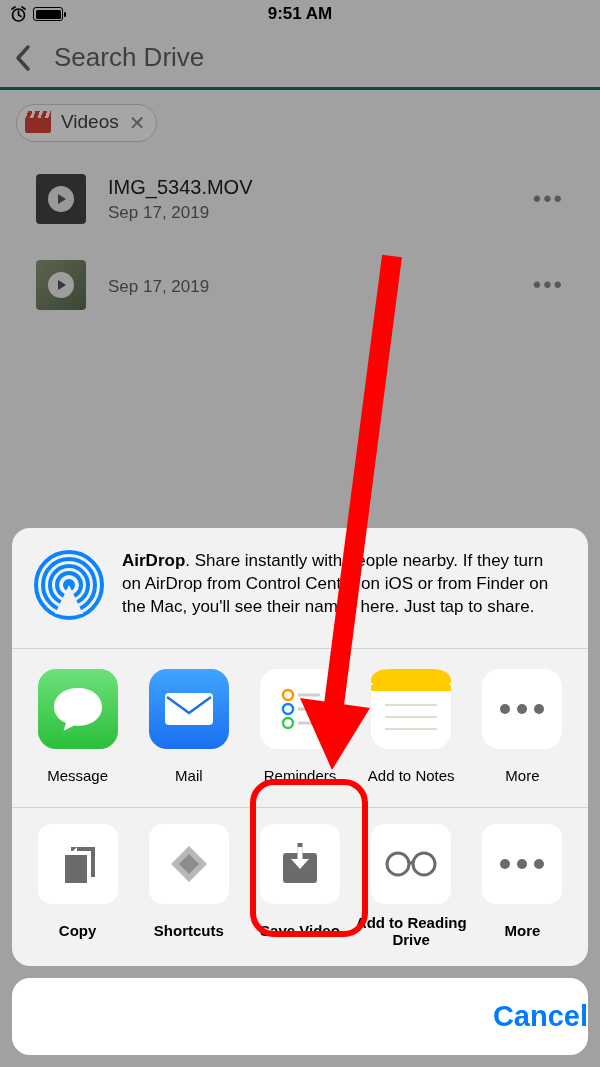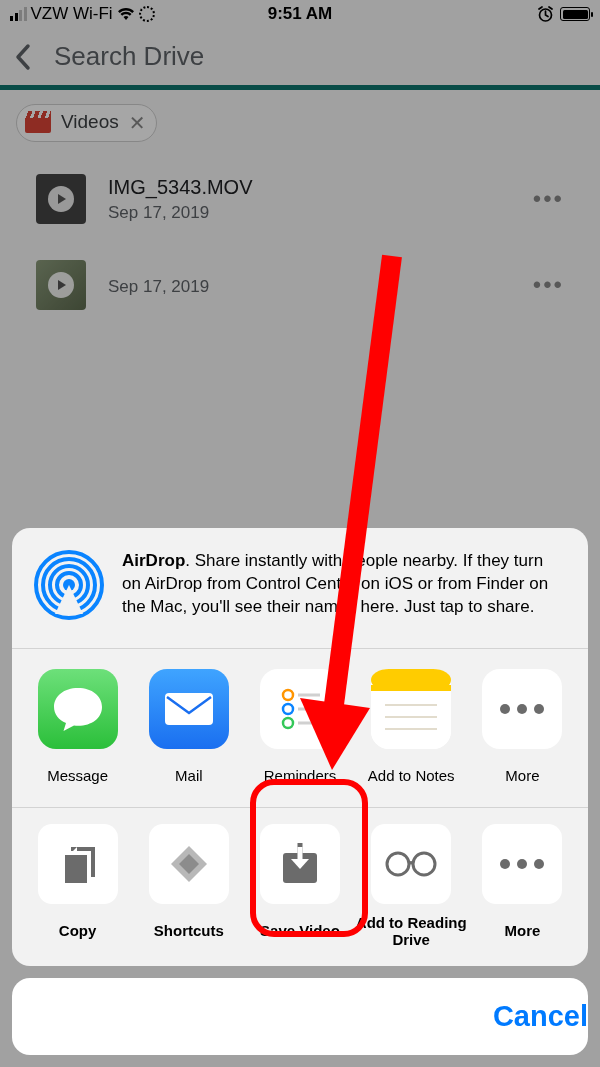--- a/index.html
+++ b/index.html
@@ -16,21 +16,21 @@
 .battery { display: inline-block; width: 30px; height: 14px; border: 1.5px solid #000; border-radius: 3px; position: relative; }
 .battery::after { content: ""; position: absolute; right: -4px; top: 3.5px; width: 2.5px; height: 5px; background: #000; border-radius: 1px; }
 .battery .fill { position: absolute; inset: 1.5px; background: #000; border-radius: 1.5px; }
 .signal { display: inline-flex; align-items: flex-end; gap: 1.5px; }
 .signal i { width: 3px; background: #000; display: inline-block; }
 .signal i.off { background: #c0c0c0; }
 .signal i:nth-child(1){height:5px}.signal i:nth-child(2){height:8px}.signal i:nth-child(3){height:11px}.signal i:nth-child(4){height:14px}
 .spinner { width: 16px; height: 16px; border: 2px dotted #000; border-radius: 50%; }
 
 
-.nav { height: 62px; display: flex; align-items: center; padding: 0 14px; gap: 20px; border-bottom: 5px solid #0f766e; }
+.nav { height: 62px; display: flex; align-items: center; padding: 0 14px; gap: 20px; border-bottom: 3px solid #0f766e; }
 .nav .title { font-size: 26px; color: #5f6368; }
 
 
 .chiprow { padding: 14px 16px; }
 .chip { display: inline-flex; align-items: flex-start; gap: 10px; padding: 6px 10px 6px 8px; border: 1px solid #d0d0d0; border-radius: 22px; font-size: 19px; color: #3c4043; background: #fff; }
 .chip .clapper { width: 26px; height: 22px; background: #db4437; border-radius: 2px; position: relative; }
 .chip .clapper::before { content: ""; position: absolute; top: 0; left: 0; right: 0; height: 7px; background: repeating-linear-gradient(110deg,#fff 0 3px,#db4437 3px 7px); }
 .chip .x { color: #888; font-size: 20px; }
 
 
@@ -75,35 +75,20 @@
 .highlight { position: absolute; border: 6px solid #ff0000; border-radius: 24px; z-index: 20; pointer-events: none; }
 .arrow { position: absolute; z-index: 21; pointer-events: none; }
 
 
 svg { display: block; }
 </style>
 </head>
 <body>
 
 <div class="statusbar">
-  <div class="left">
-    <span class="signal">
-        <i></i>
-        <i></i>
-        <i class="off"></i>
-        <i class="off"></i>
-      </span>
-    <span>VZW Wi-Fi</span>
-    <span>
-      <svg width="18" height="14" viewBox="0 0 18 14">
-          <path d="M9 13 L6.5 10 C8 8.8 10 8.8 11.5 10 Z M3.5 7 C6.7 4 11.3 4 14.5 7 L12.8 8.7 C10.6 6.8 7.4 6.8 5.2 8.7 Z M1 4.3 C5.5 0 12.5 0 17 4.3 L15.3 6 C11.8 2.7 6.2 2.7 2.7 6 Z" fill="#000"></path>
-        </svg>
-    </span>
-    <span class="spinner"></span>
-  </div>
   <div class="center">9:51 AM</div>
   <div class="right">
     <span>
       <svg width="17" height="17" viewBox="0 0 17 17">
           <circle cx="8.5" cy="9" r="6" fill="none" stroke="#000" stroke-width="1.7"></circle>
           <path d="M8.5 5 V9 L11 10.5" stroke="#000" stroke-width="1.7" fill="none" stroke-linecap="round"></path>
           <path d="M2 3 L5 1 M15 3 L12 1" stroke="#000" stroke-width="1.7" stroke-linecap="round"></path>
         </svg>
     </span>
     <span class="battery">

